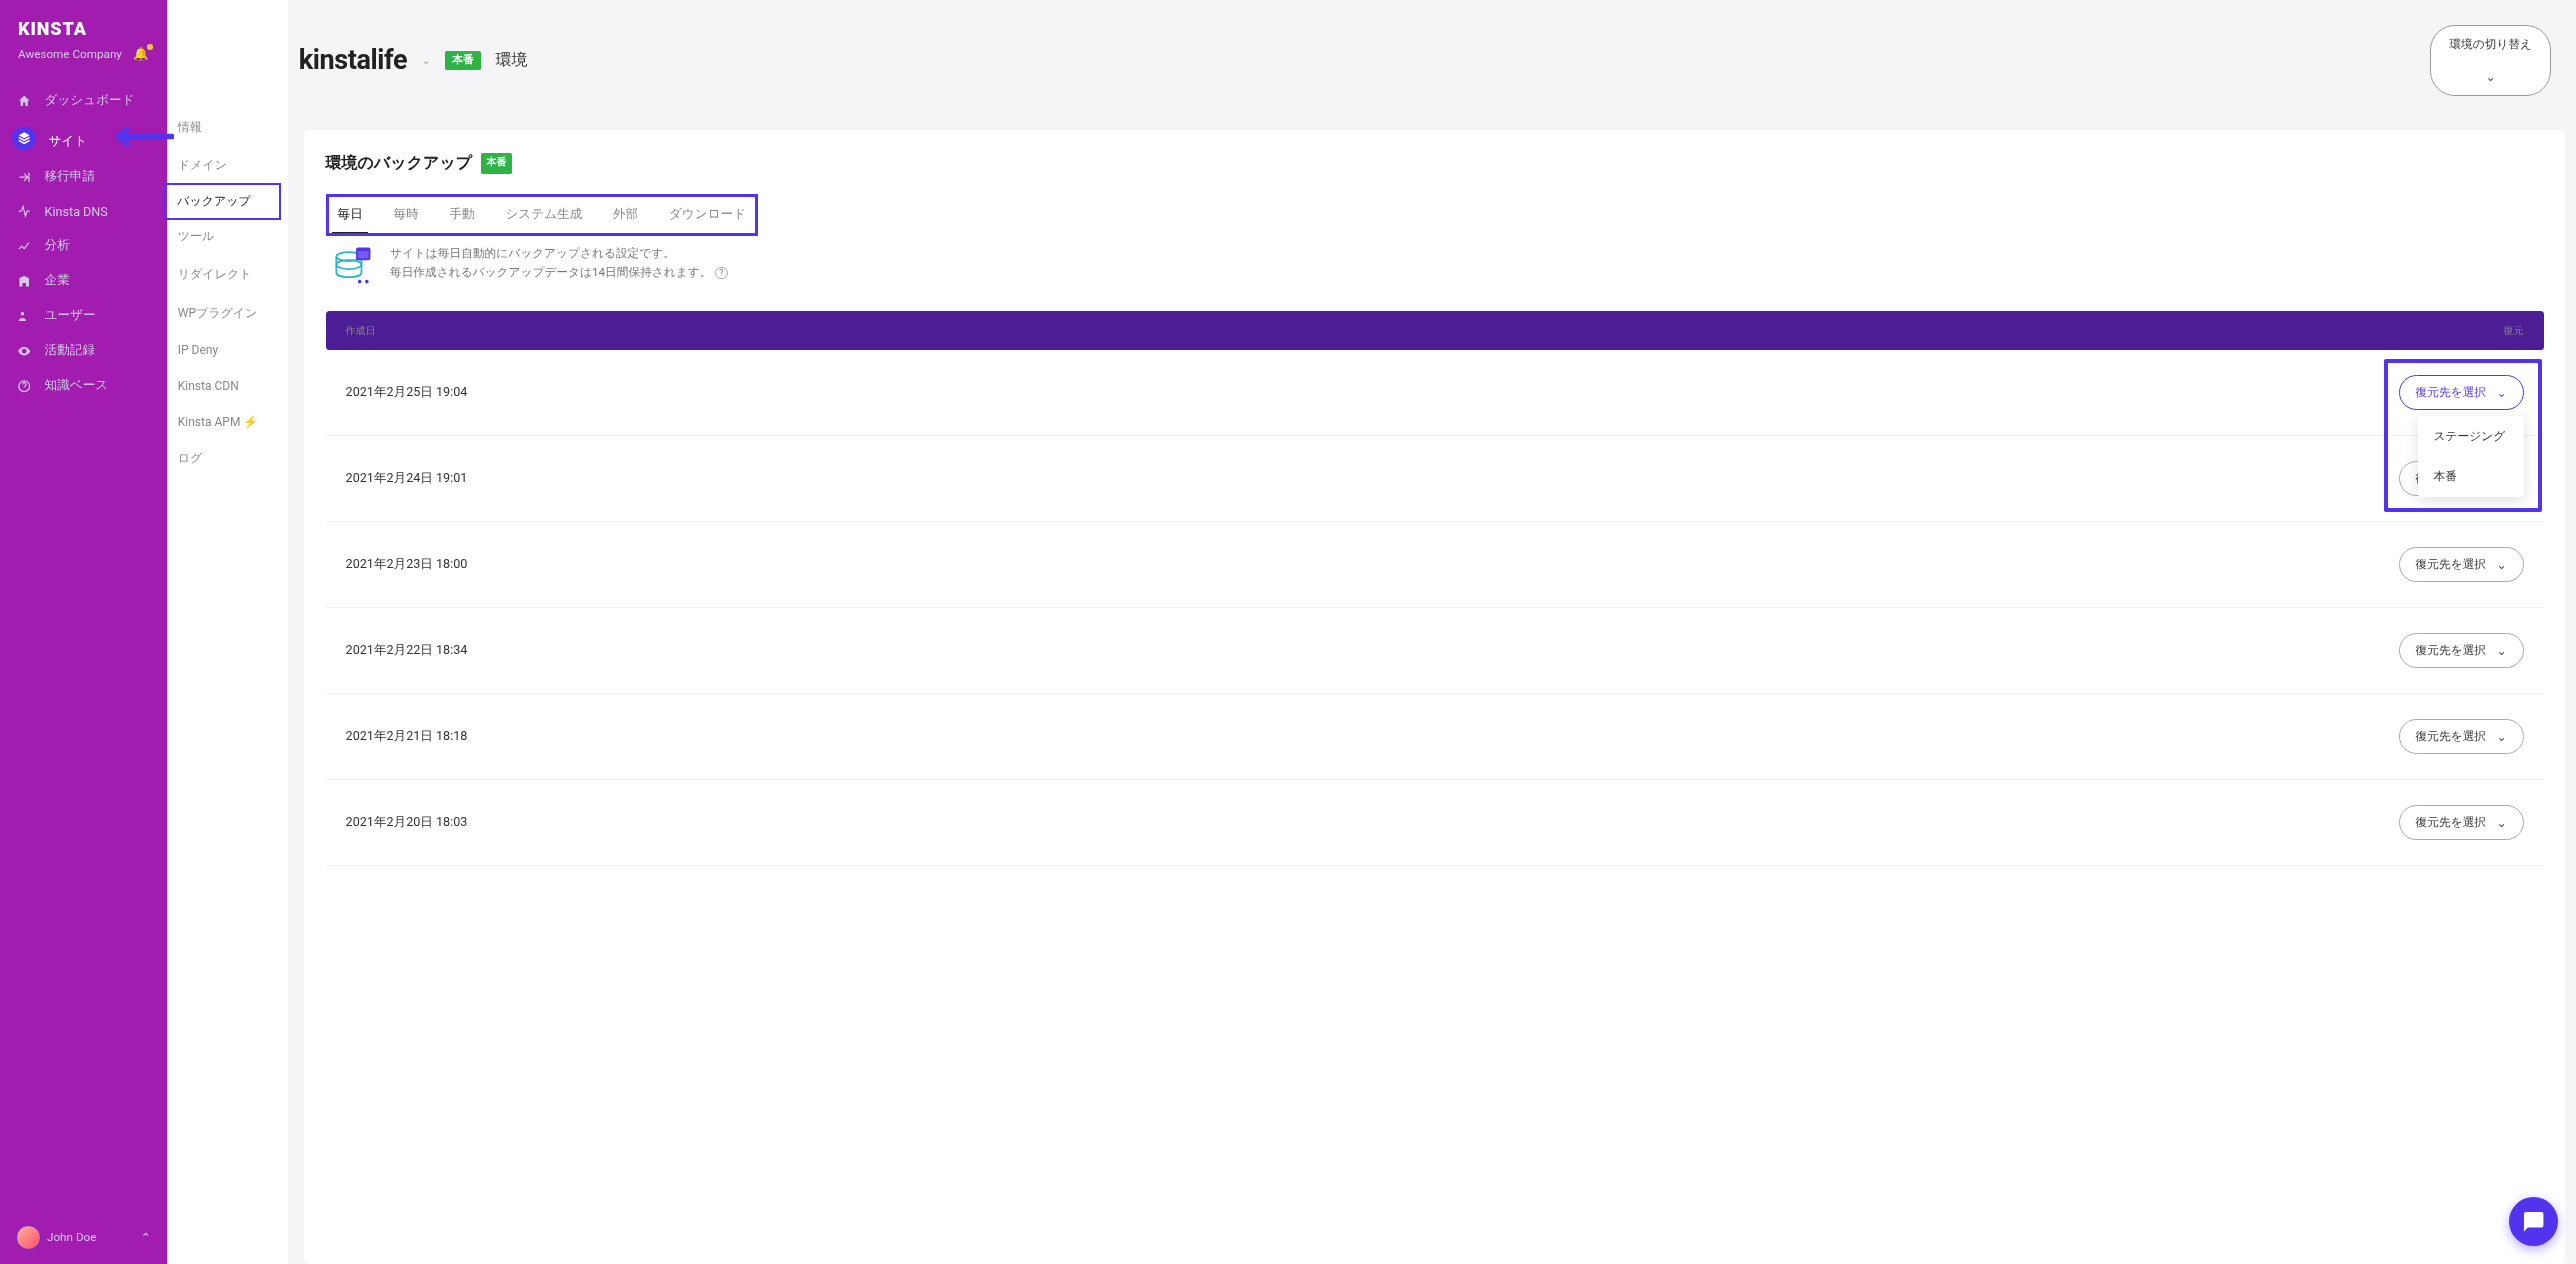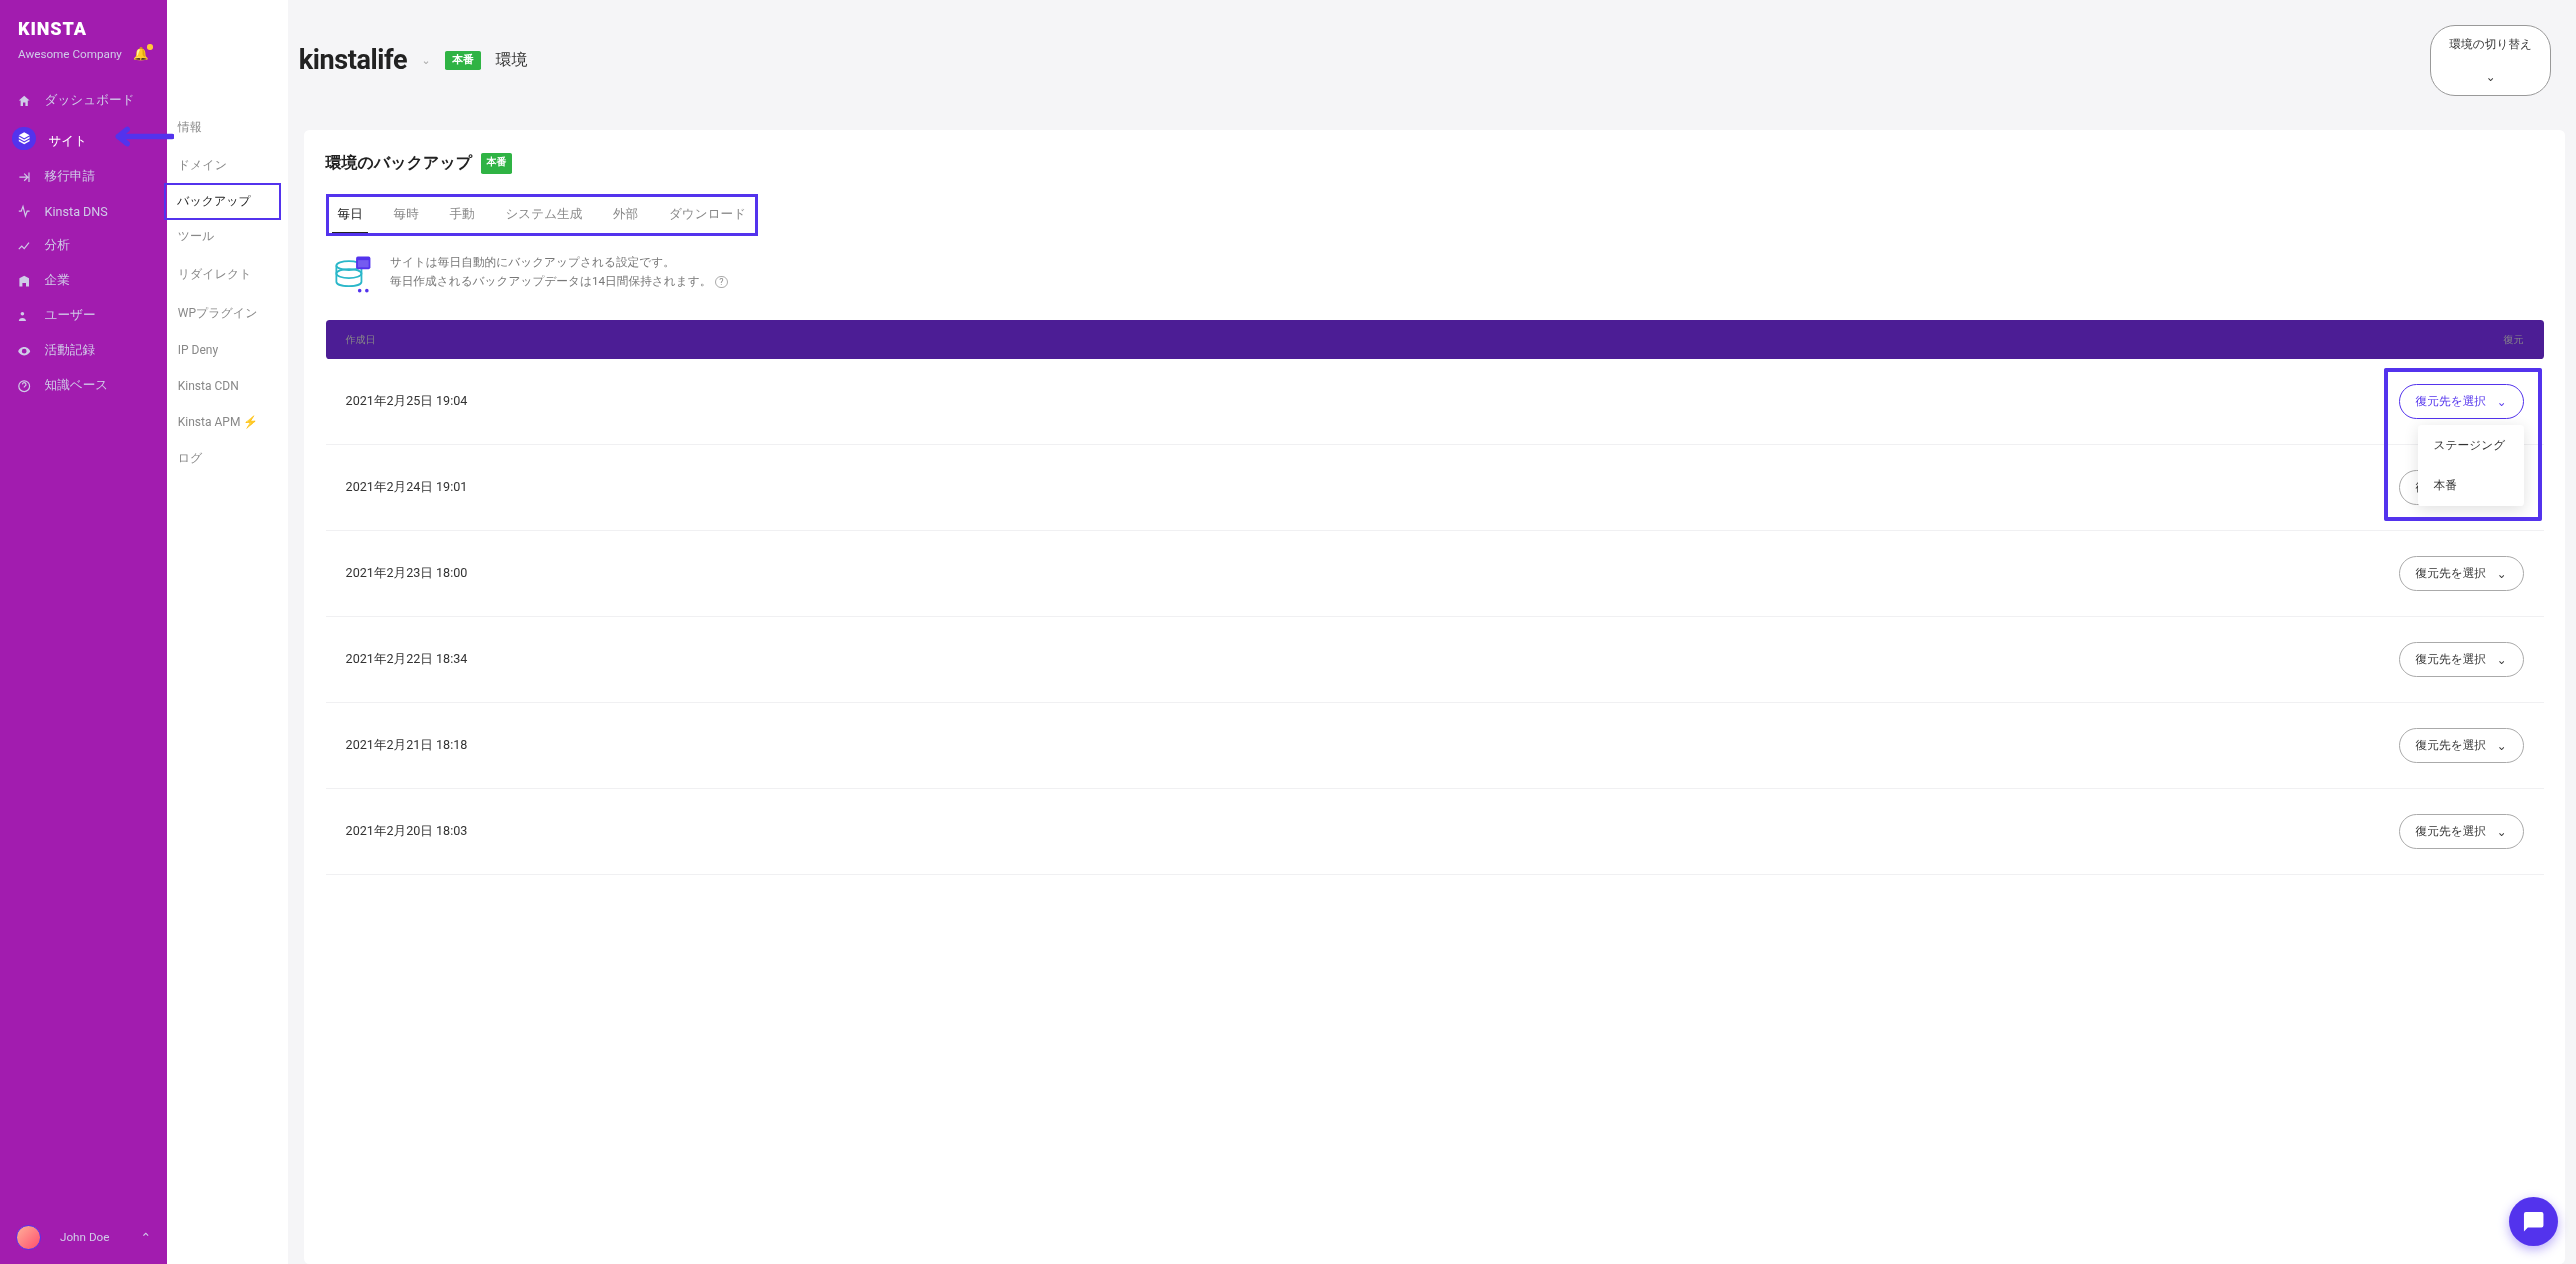--- a/index.html
+++ b/index.html
@@ -11,21 +11,21 @@
 .company-row { padding: 0 18px 21.6px; display: flex; align-items: center; justify-content: space-between; font-size: 11.7px; color: #d0cce8; }
 .bell { font-size: 12.6px; position: relative; }
 .bell::after { content: ""; position: absolute; width: 5.4px; height: 5.4px; background: #ffc93a; border-radius: 50%; top: -1.8px; right: -3.6px; }
 .nav-items { flex: 1; }
 .nav-item { display: flex; align-items: flex-end; gap: 12.6px; padding: 9px 16px; font-size: 12.6px; color: #d0cce8; cursor: pointer; position: relative; }
 .nav-item.active .nav-icon-wrap { background: #5333ed; border-radius: 50%; width: 23.4px; height: 23.4px; display: flex; align-items: center; justify-content: center; margin-left: -3.6px; }
 .nav-item.active { color: #fff; }
 .nav-icon { width: 16px; height: 16px; display: inline-flex; align-items: center; justify-content: center; font-size: 12.6px; }
 .arrow-callout { position: absolute; right: -7.2px; top: 50%; transform: translateY(-50%); }
 .arrow-callout svg { width: 72px; height: 23.4px; }
-.user-row { display: flex; align-items: center; gap: 19px; padding: 14.4px 16px; font-size: 11.7px; color: #d0cce8; }
+.user-row { display: flex; align-items: center; gap: 6px; padding: 14.4px 16px; font-size: 11.7px; color: #d0cce8; }
 .avatar { width: 25px; height: 25px; border-radius: 50%; background: linear-gradient(135deg,#ffb199,#ff4d6d); border: 1.8px solid #5333ed; }
 .chevron-up { margin-left: auto; font-size: 12.6px; }
 
 
 .sub-nav { width: 121px; background: #fff; flex-shrink: 0; padding-top: 108px; }
 .sub-item { padding: 10.8px 10.8px; font-size: 12px; color: #888; cursor: pointer; }
 .sub-item.active { color: #222; border: 2.7px solid #5333ed; margin: -2.7px 7.2px -2.7px -2.7px; padding: 8px 8px 8px 10.8px; }
 
 
 .main { flex: 1; display: flex; flex-direction: column; min-width: 0; }
@@ -35,21 +35,21 @@
 .badge-live { background: #2fb344; color: #fff; font-size: 10.8px; font-weight: 700; padding: 2.7px 7.2px; border-radius: 1.8px; }
 .env-label { font-size: 16px; color: #333; }
 .spacer { flex: 1; }
 .switch-btn { border: 0.9px solid #999; background: #fff; border-radius: 25px; padding: 10.8px 18px; font-size: 11.7px; color: #333; display: flex; align-items: center; gap: 18px; cursor: pointer; flex-direction: column; }
 
 .card { background: #fff; border-radius: 5.4px; margin: 0 10.8px 0 16px; padding: 23.4px 21.6px; overflow-y: auto; height: calc(100vh - 117px); }
 .card-title-row { display: flex; gap: 9px; margin-bottom: 20px; }
 .card-title { font-size: 16px; font-weight: 600; color: #222; }
 .badge-sm { background: #2fb344; color: #fff; font-size: 10px; font-weight: 700; padding: 1.8px 5.4px; border-radius: 1.8px; }
 
-.tabs-wrap { border: 3.6px solid #5333ed; display: inline-block; padding: 5.4px 3.6px 0 3.6px; margin-bottom: 17px; }
+.tabs-wrap { border: 3.6px solid #5333ed; display: inline-block; padding: 5.4px 3.6px 0 3.6px; margin-bottom: 8px; }
 .tabs { display: flex; gap: 20px; }
 .tab { font-size: 12.6px; color: #888; padding: 3.6px 5.4px 9px; cursor: pointer; }
 .tab.active { color: #222; border-bottom: 1.8px solid #222; }
 
 .info-row { display: flex; gap: 16px; align-items: flex-start; margin-bottom: 20px; padding-left: 5.4px; }
 .db-icon svg { width: 43px; height: 43px; }
 .info-text { font-size: 11.7px; color: #777; line-height: 1.6; }
 .info-text .q { display: inline-flex; width: 12.6px; height: 12.6px; border: 0.9px solid #aaa; border-radius: 50%; font-size: 9px; align-items: center; justify-content: center; margin-left: 3.6px; color: #888; }
 
 .table-head { display: flex; justify-content: space-between; background: #4c1d95; padding: 12.6px 20px; font-size: 10px; color: #888; border-radius: 3.6px; }

